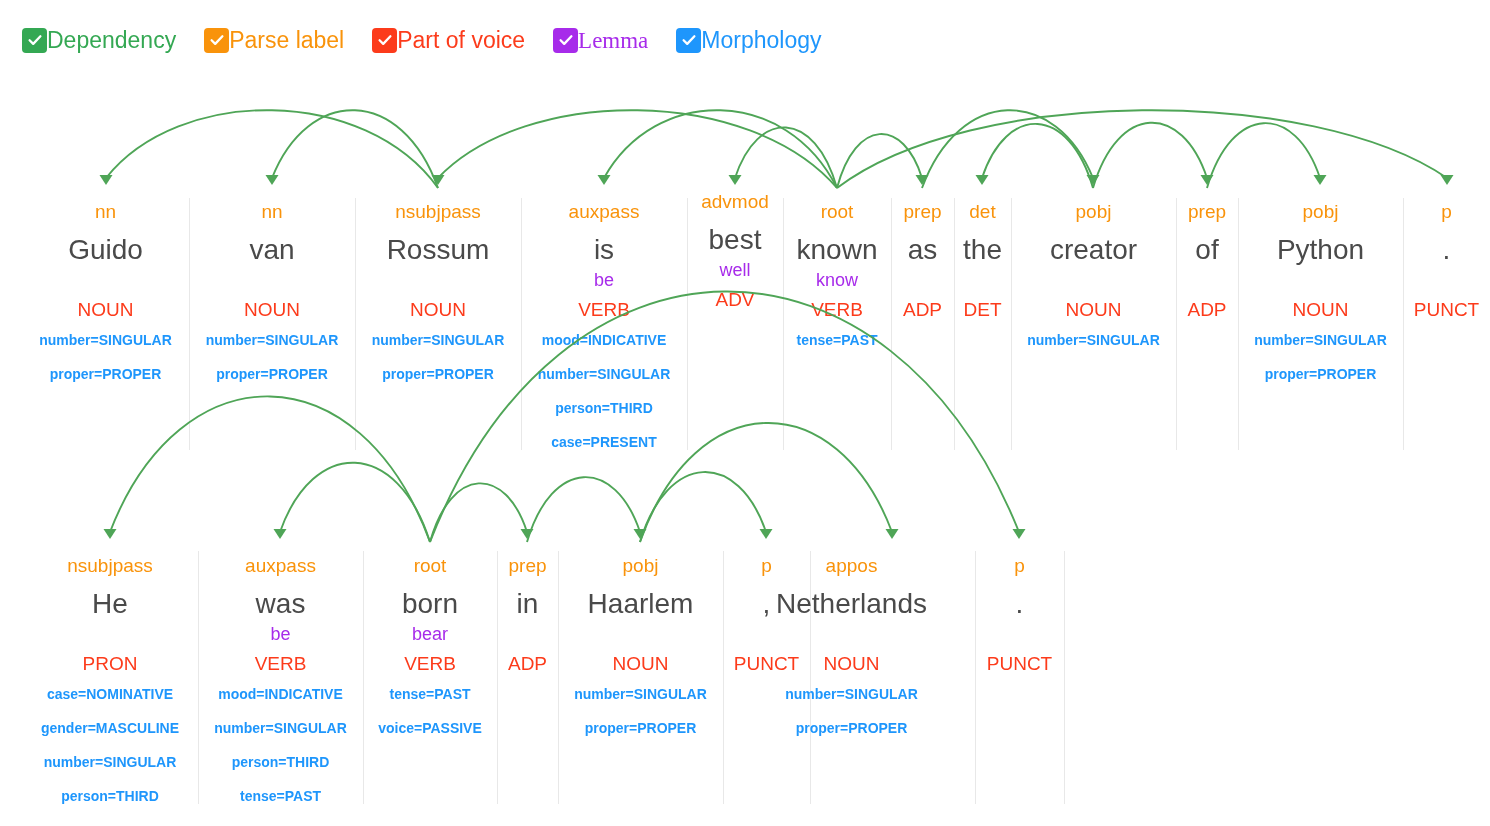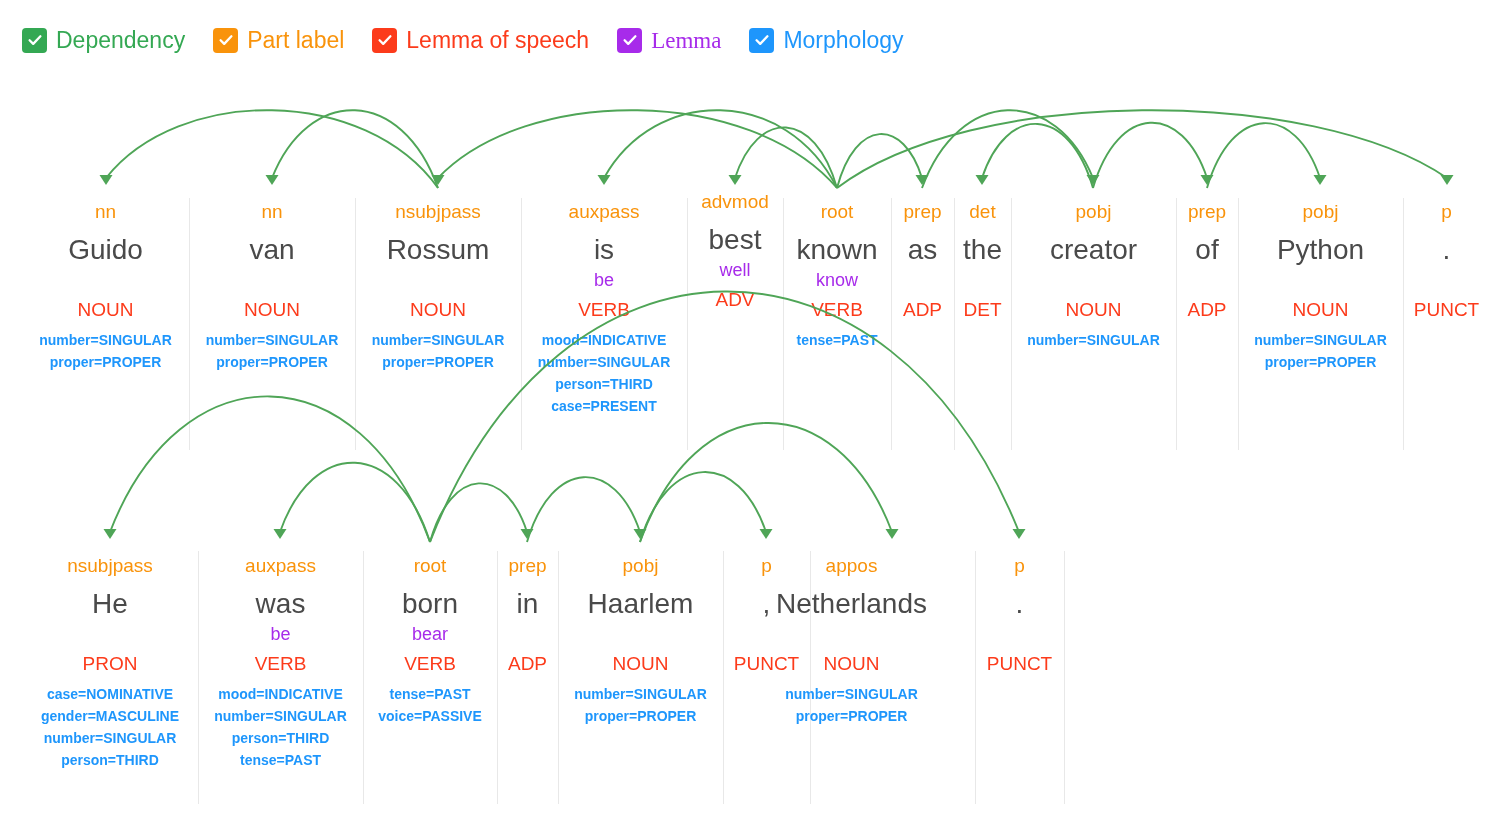--- a/index.html
+++ b/index.html
@@ -21,21 +21,20 @@
     left: 22px;
     top: 22px;
     display: flex;
     align-items: center;
     gap: 28px;
     height: 36px;
   }
   .legend-item {
     display: flex;
     align-items: center;
-    gap: 9px;
     cursor: pointer;
     user-select: none;
     text-align: center;
   }
   .legend-box {
     width: 25px;
     height: 25px;
     border-radius: 4px;
     display: flex;
     align-items: center;
@@ -112,21 +111,21 @@
     height: 19px;
     margin-top: 11px;
     white-space: nowrap;
   }
   .tok-morph {
     color: #1e96fc;
     font-size: 14px;
     font-weight: bold;
     line-height: 20px;
     height: 20px;
-    margin-top: 2px;
+    margin-top: 14px;
     white-space: nowrap;
   }
   .tok-morph.first { margin-top: 11px; }
 </style>
 </head>
 <body>
 
 <div id="legend">
     <div class="legend-item">
       <span class="legend-box" style="background: rgb(52, 168, 83);">
@@ -135,29 +134,29 @@
         </svg>
       </span>
       <span class="legend-label" style="color: rgb(52, 168, 83);">Dependency</span>
     </div>
     <div class="legend-item">
       <span class="legend-box" style="background: rgb(249, 147, 11);">
         <svg width="18" height="18" viewBox="0 0 18 18">
           <path d="M3.6 9.3 L7.2 12.9 L14.4 5.3" fill="none" stroke="#ffffff" stroke-width="2.3" stroke-linecap="round" stroke-linejoin="round"></path>
         </svg>
       </span>
-      <span class="legend-label" style="color: rgb(249, 147, 11);">Part label</span>
+      <span class="legend-label" style="color: rgb(249, 147, 11);">Parse label</span>
     </div>
     <div class="legend-item">
       <span class="legend-box" style="background: rgb(252, 59, 27);">
         <svg width="18" height="18" viewBox="0 0 18 18">
           <path d="M3.6 9.3 L7.2 12.9 L14.4 5.3" fill="none" stroke="#ffffff" stroke-width="2.3" stroke-linecap="round" stroke-linejoin="round"></path>
         </svg>
       </span>
-      <span class="legend-label" style="color: rgb(252, 59, 27);">Lemma of speech</span>
+      <span class="legend-label" style="color: rgb(252, 59, 27);">Part of voice</span>
     </div>
     <div class="legend-item">
       <span class="legend-box" style="background: rgb(167, 43, 234);">
         <svg width="18" height="18" viewBox="0 0 18 18">
           <path d="M3.6 9.3 L7.2 12.9 L14.4 5.3" fill="none" stroke="#ffffff" stroke-width="2.3" stroke-linecap="round" stroke-linejoin="round"></path>
         </svg>
       </span>
       <span class="legend-label" style="color: rgb(167, 43, 234); font-family: Liberation Serif, serif;">Lemma</span>
     </div>
     <div class="legend-item">

